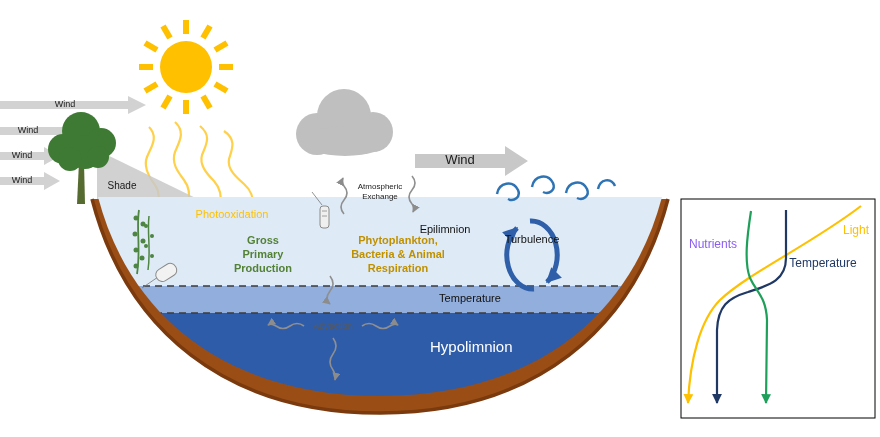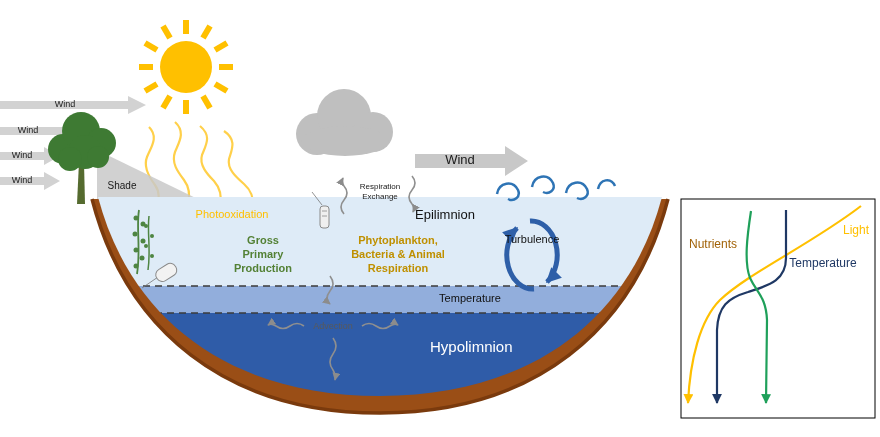--- a/index.html
+++ b/index.html
@@ -9,30 +9,30 @@
   .lbl{position:absolute;text-align:center;line-height:1.28;white-space:normal;}
   .wind1{left:45px;top:99px;width:40px;font-size:9px;color:#1a1a1a}
   .wind2{left:8px;top:125px;width:40px;font-size:9px;color:#1a1a1a}
   .wind3{left:2px;top:150px;width:40px;font-size:9px;color:#1a1a1a}
   .wind4{left:2px;top:175px;width:40px;font-size:9px;color:#1a1a1a}
   .windbig{left:430px;top:152px;width:60px;font-size:13px;color:#1a1a1a}
   .shade{left:100px;top:180px;width:44px;font-size:10px;color:#1a1a1a}
   .photoox{left:186px;top:207px;width:92px;font-size:11px;color:#FFC000}
   .pelagic{left:268px;top:172px;width:80px;font-size:8px;color:#1a1a1a}
   .atmos{left:352px;top:182px;width:56px;font-size:8px;color:#1a1a1a}
-  .epil{left:408px;top:207px;width:74px;font-size:13px;color:#111}
+  .epil{left:408px;top:222px;width:74px;font-size:11px;color:#111}
   .turb{left:494px;top:232px;width:76px;font-size:11px;color:#111}
   .gpp{left:229px;top:233px;width:68px;font-size:11px;font-weight:bold;color:#538135}
   .resp{left:348px;top:233px;width:100px;font-size:11px;font-weight:bold;color:#BF9000}
   .meta{left:430px;top:291px;width:80px;font-size:11px;color:#111}
   .adv{left:306px;top:321px;width:54px;font-size:9px;color:#595959}
   .hypo{left:430px;top:337px;width:80px;font-size:15px;color:#fff}
   .sedresp{left:311px;top:387px;width:130px;font-size:11px;color:#DFA32B}
   .benthic{left:96px;top:278px;width:64px;font-size:8px;color:#1a1a1a}
-  .nutrients{left:682px;top:237px;width:62px;font-size:12px;color:#a16207}
+  .nutrients{left:682px;top:237px;width:62px;font-size:12px;color:#8b5cf6}
   .lightlbl{left:833px;top:223px;width:46px;font-size:12px;color:#FFC000}
   .templbl{left:777px;top:256px;width:92px;font-size:12px;color:#1F3864}
 </style>
 </head>
 <body>
 
 <div class="stage">
 
 <svg width="880" height="437" viewBox="0 0 880 437">
   <defs>
@@ -185,21 +185,21 @@
   </g>
 </svg>
 
 <div class="lbl wind1">Wind</div>
 <div class="lbl wind2">Wind</div>
 <div class="lbl wind3">Wind</div>
 <div class="lbl wind4">Wind</div>
 <div class="lbl windbig">Wind</div>
 <div class="lbl shade">Shade</div>
 <div class="lbl photoox">Photooxidation</div>
-<div class="lbl atmos">Respiration Exchange</div>
+<div class="lbl atmos">Atmospheric Exchange</div>
 <div class="lbl epil">Epilimnion</div>
 <div class="lbl turb">Turbulence</div>
 <div class="lbl resp">Phytoplankton, Bacteria &amp; Animal Respiration</div>
 <div class="lbl gpp">Gross Primary Production</div>
 <div class="lbl meta">Temperature</div>
 <div class="lbl adv">Advection</div>
 <div class="lbl hypo">Hypolimnion</div>
 <div class="lbl nutrients">Nutrients</div>
 <div class="lbl lightlbl">Light</div>
 <div class="lbl templbl">Temperature</div>

